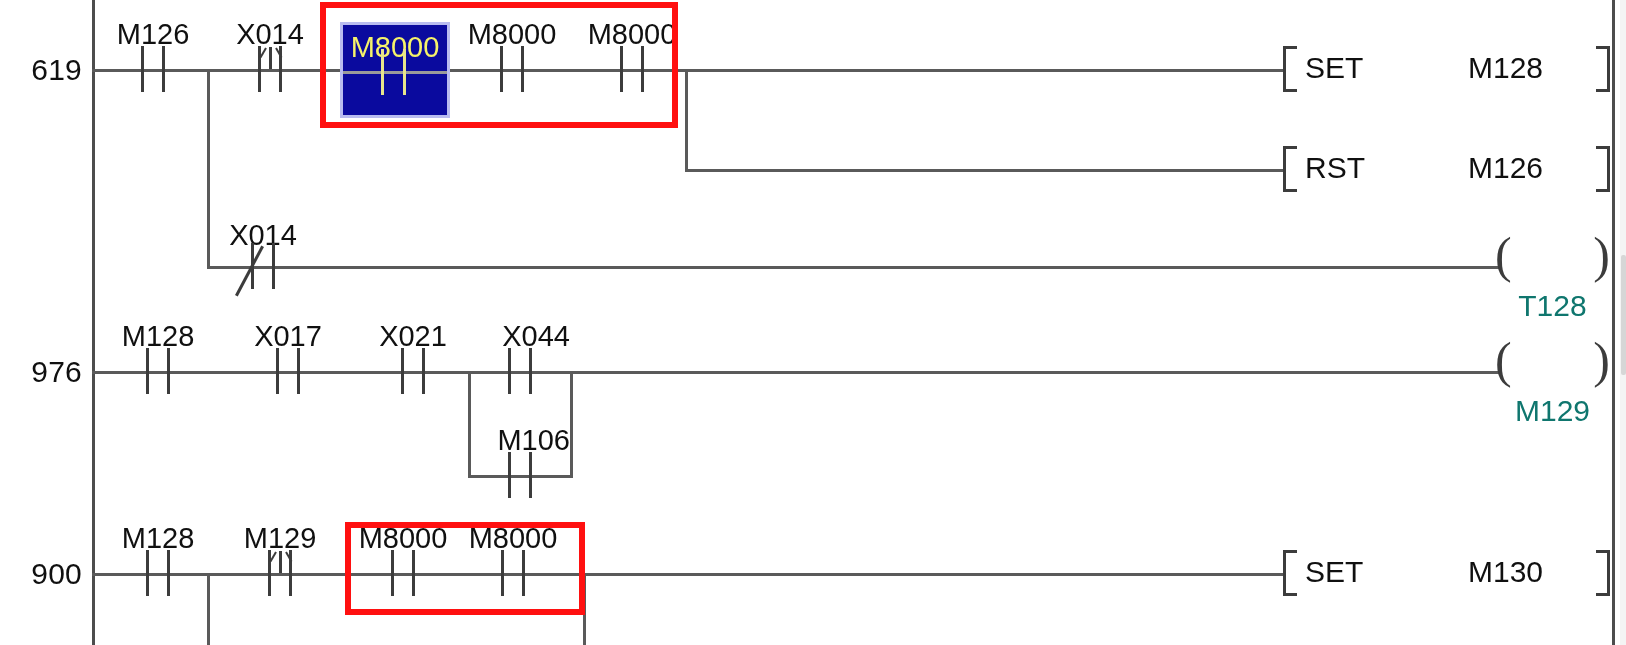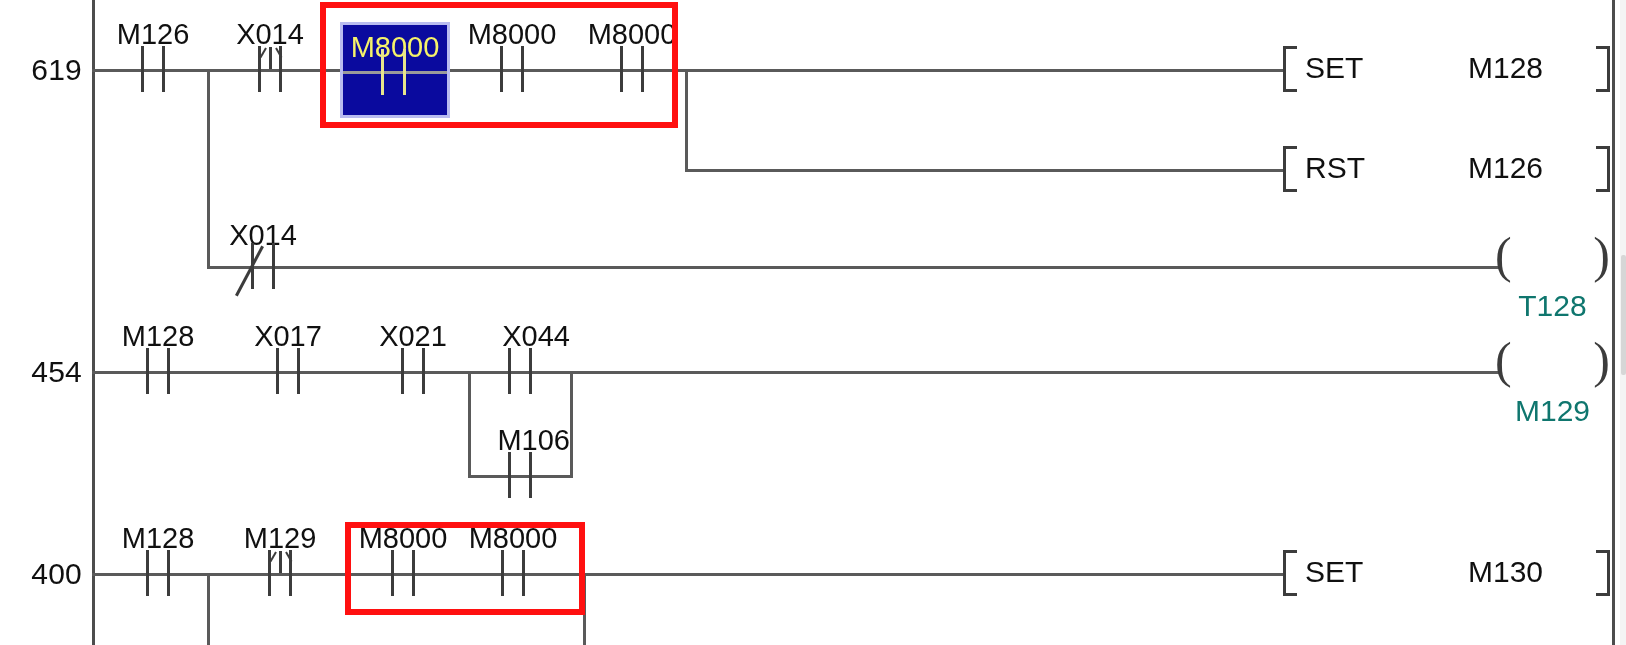--- a/index.html
+++ b/index.html
@@ -289,21 +289,21 @@
 
 
   <div class="coil" style="left:1495px; top:243px; width:115px;">
     <div class="paren l">(</div>
     <div class="coil-name">T128</div>
     <div class="paren r">)</div>
   </div>
 
   <div class="annot-box" style="left:320px; top:2px; width:358px; height:126px;"></div>
 
-  <div class="rung-no" style="left:12px; top:355px; width:70px;">454</div>
+  <div class="rung-no" style="left:12px; top:355px; width:70px;">976</div>
 
   <div class="hline" style="left:92px; top:371px; width:1408px;"></div>
 
   <div class="dev-label" style="left:108px; top:320px; width:100px;">M128</div>
   <div class="contact" style="left:135px; top:348px;">
     <div class="bar left"></div>
     <div class="bar right"></div>
   </div>
 
   <div class="dev-label" style="left:238px; top:320px; width:100px;">X017</div>
@@ -333,21 +333,21 @@
     <div class="bar left"></div>
     <div class="bar right"></div>
   </div>
 
   <div class="coil" style="left:1495px; top:348px; width:115px;">
     <div class="paren l">(</div>
     <div class="coil-name">M129</div>
     <div class="paren r">)</div>
   </div>
 
-  <div class="rung-no" style="left:12px; top:557px; width:70px;">400</div>
+  <div class="rung-no" style="left:12px; top:557px; width:70px;">900</div>
 
   <div class="hline" style="left:92px; top:573px; width:1191px;"></div>
 
   <div class="vline" style="left:207px; top:573px; height:72px;"></div>
   <div class="vline" style="left:583px; top:573px; height:72px;"></div>
 
   <div class="dev-label" style="left:108px; top:522px; width:100px;">M128</div>
   <div class="contact" style="left:135px; top:550px;">
     <div class="bar left"></div>
     <div class="bar right"></div>

